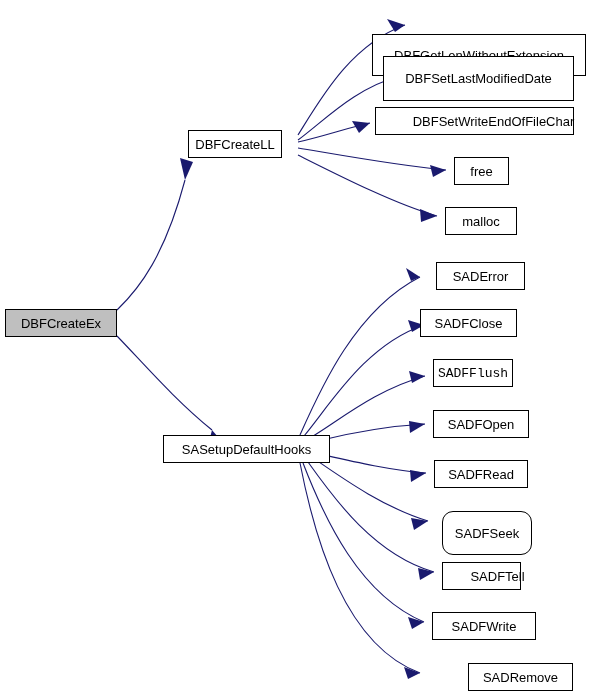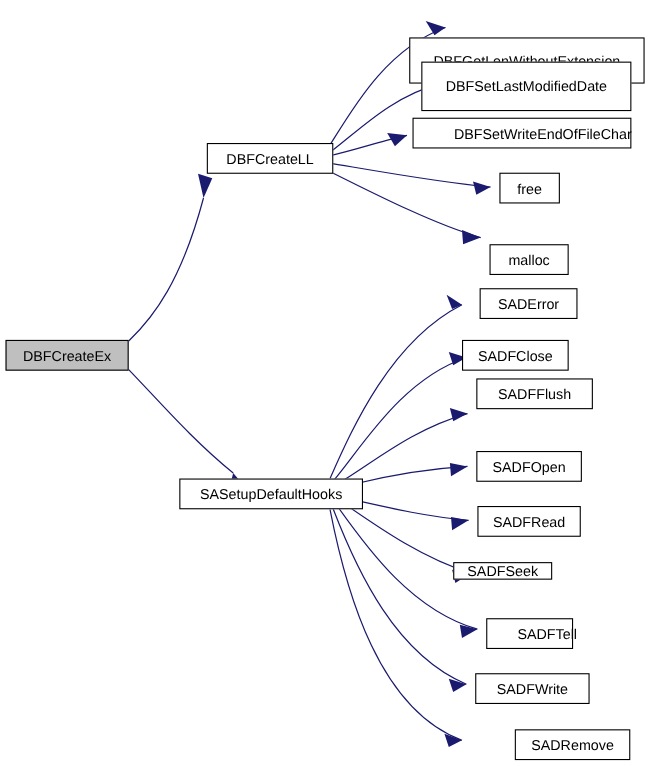--- a/index.html
+++ b/index.html
@@ -83,30 +83,30 @@
       <polygon points="425,376 409,371 412,383" class="arrow-head"></polygon>
       <polygon points="425,424 409,421 410,433" class="arrow-head"></polygon>
       <polygon points="426,473 410,470 411,482" class="arrow-head"></polygon>
       <polygon points="428,521 411,518 414,530" class="arrow-head"></polygon>
       <polygon points="434,572 418,568 420,580" class="arrow-head"></polygon>
       <polygon points="424,622 408,617 412,629" class="arrow-head"></polygon>
       <polygon points="420,673 404,667 408,679" class="arrow-head"></polygon>
     </svg>
   <div id="node-layer">
       <div class="node current" style="left: 5px; top: 309px; width: 112px; height: 28px;">DBFCreateEx</div>
-      <div class="node" style="left: 188px; top: 130px; width: 115px; height: 28px;">DBFCreateLL</div>
+      <div class="node" style="left: 188px; top: 130px; width: 94px; height: 28px;">DBFCreateLL</div>
       <div class="node" style="left: 163px; top: 435px; width: 167px; height: 28px;">SASetupDefaultHooks</div>
       <div class="node" style="left: 372px; top: 5px; width: 214px; height: 42px; margin-top: 29px;">DBFGetLenWithoutExtension</div>
       <div class="node" style="left: 383px; top: 56px; width: 191px; height: 45px;">DBFSetLastModifiedDate</div>
       <div class="node" style="left: 375px; top: 107px; width: 199px; height: 28px; padding-left: 38px;">DBFSetWriteEndOfFileChar</div>
       <div class="node" style="left: 454px; top: 157px; width: 55px; height: 28px;">free</div>
-      <div class="node" style="left: 445px; top: 222px; width: 72px; height: 28px;">malloc</div>
+      <div class="node" style="left: 445px; top: 207px; width: 72px; height: 28px;">malloc</div>
       <div class="node" style="left: 436px; top: 262px; width: 89px; height: 28px;">SADError</div>
       <div class="node" style="left: 420px; top: 309px; width: 97px; height: 28px;">SADFClose</div>
-      <div class="node" style="left: 433px; top: 344px; width: 106px; height: 28px;">SADFFlush</div>
+      <div class="node" style="left: 433px; top: 359px; width: 80px; height: 28px; font-family: Liberation Mono, monospace;">SADFFlush</div>
       <div class="node" style="left: 433px; top: 410px; width: 96px; height: 28px;">SADFOpen</div>
       <div class="node" style="left: 434px; top: 460px; width: 94px; height: 28px;">SADFRead</div>
-      <div class="node" style="left: 412px; top: 511px; width: 90px; height: 16px;">SADFSeek</div>
+      <div class="node" style="left: 442px; top: 511px; width: 90px; height: 44px; border-radius: 11px;">SADFSeek</div>
       <div class="node" style="left: 442px; top: 562px; width: 79px; height: 28px; padding-left: 32px;">SADFTell</div>
       <div class="node" style="left: 432px; top: 612px; width: 104px; height: 28px;">SADFWrite</div>
       <div class="node" style="left: 428px; top: 663px; width: 105px; height: 28px; margin-left: 40px;">SADRemove</div>
     </div>
 </div>
 
 </body></html>

